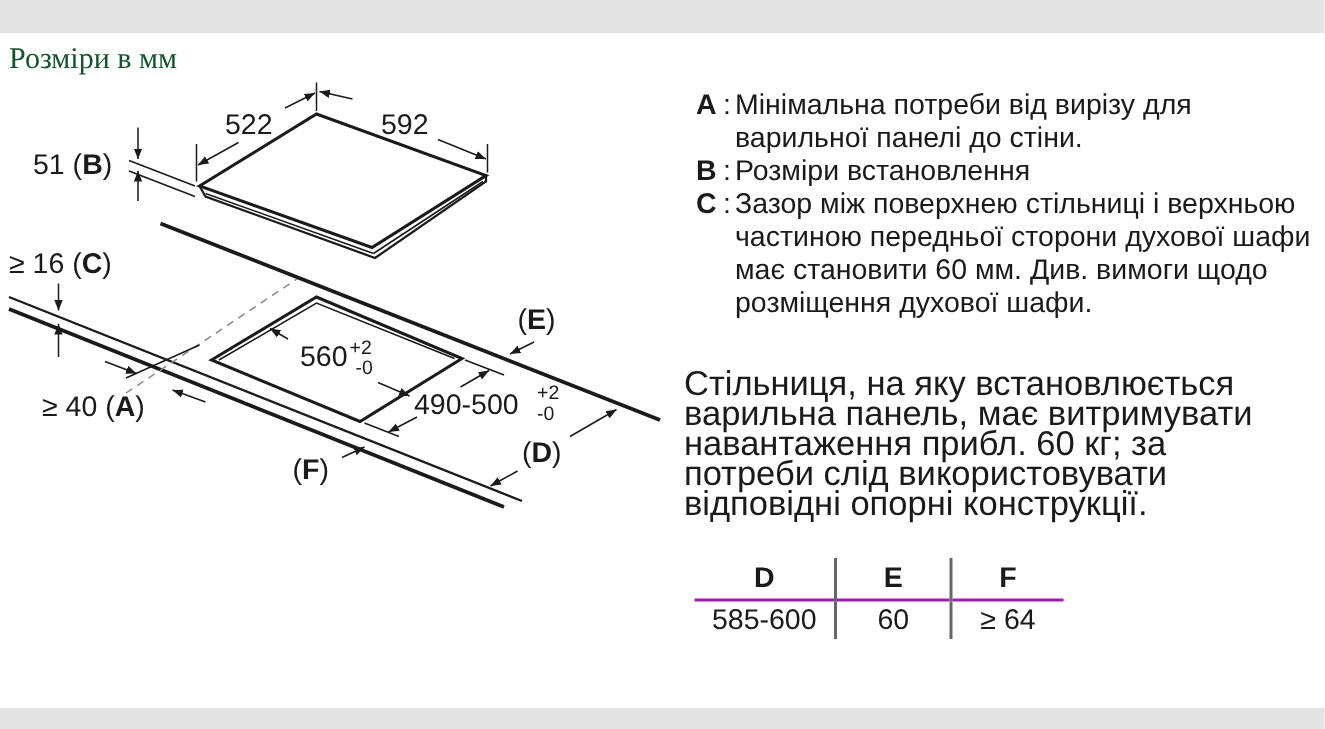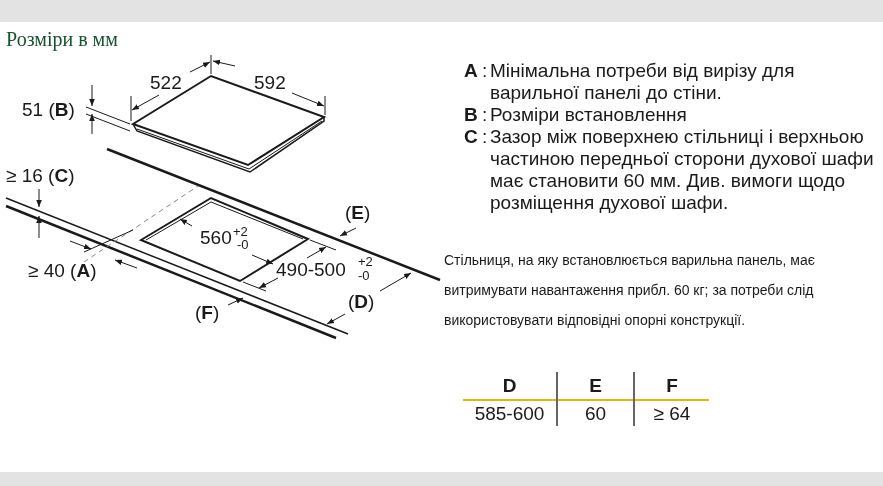--- a/index.html
+++ b/index.html
@@ -31,34 +31,34 @@
   }
   .legend {
     position: absolute; left: 464px; top: 60px; width: 410px;
     font-size: 19px; line-height: 22px;
   }
   .legend-item { display: flex; }
   .legend-key-wrap { display: inline-block; width: 18px; }
   .legend-colon { display: inline-block; width: 8px; }
   .legend-text { flex: 1; }
   .note {
-    position: absolute; left: 444px; top: 245px; width: 410px;
-    font-size: 14px; line-height: 30px;
+    position: absolute; left: 456px; top: 245px; width: 410px;
+    font-size: 23px; line-height: 20px;
   }
   .dims-table {
     position: absolute; left: 463px; top: 372px;
     border-collapse: collapse;
     font-size: 19px;
   }
   .dims-table th {
     font-weight: bold; height: 27px; padding: 0; text-align: center;
   }
   .dims-table td {
     height: 25px; padding: 0; text-align: center;
-    border-top: 2px solid #eab308;
+    border-top: 2px solid #a21caf;
   }
   .dims-table th + th, .dims-table td + td { border-left: 2px solid #666; }
   .col-d { width: 93px; }
   .col-e { width: 75px; }
   .col-f { width: 74px; }
 </style>
 </head>
 <body>
 
 <div class="band-top"></div>

